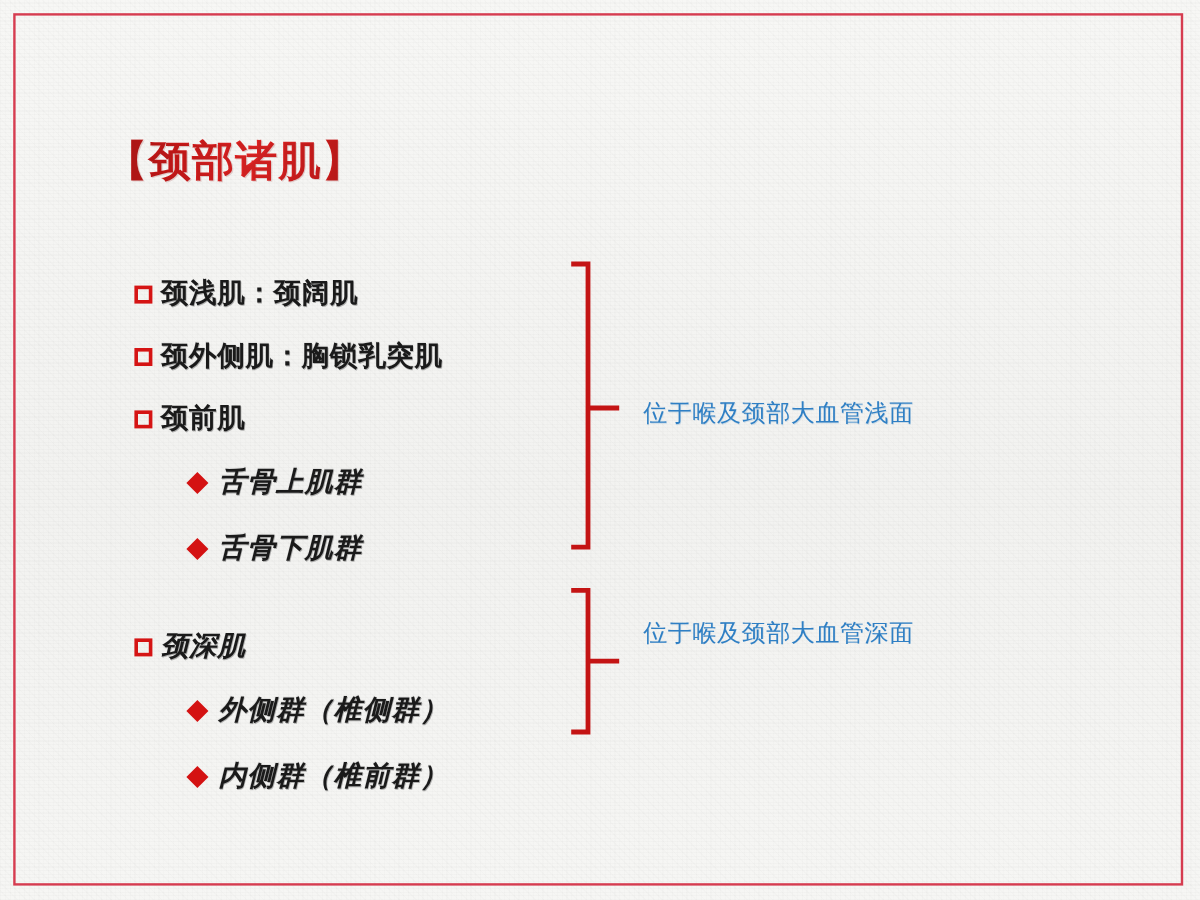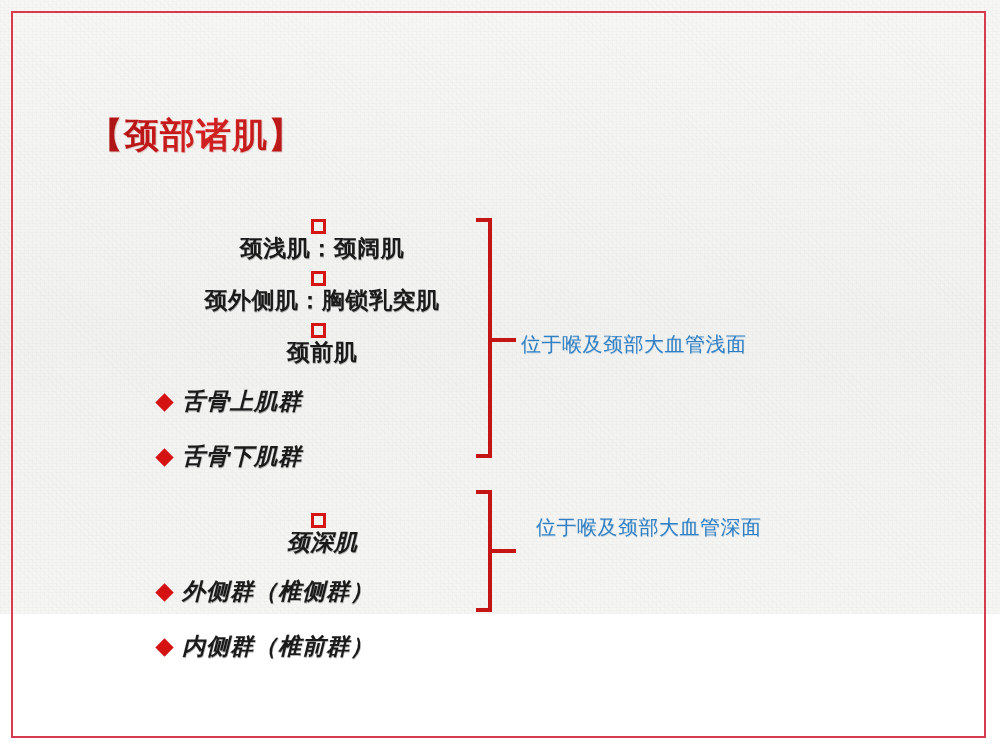--- a/index.html
+++ b/index.html
@@ -12,21 +12,21 @@
     width: 1000px;
     height: 750px;
     overflow: hidden;
     font-family: "DejaVu Sans", "Liberation Sans", sans-serif;
   }
 
   
   .slide {
     position: relative;
     width: 1000px;
-    height: 614px;
+    height: 750px;
     box-sizing: border-box;
     background-color: #f5f5f3;
     background-image:
       repeating-linear-gradient(0deg,   rgba(0,0,0,0.016) 0px, rgba(0,0,0,0.016) 1px, rgba(255,255,255,0) 1px, rgba(255,255,255,0) 3px),
       repeating-linear-gradient(90deg,  rgba(0,0,0,0.013) 0px, rgba(0,0,0,0.013) 1px, rgba(255,255,255,0) 1px, rgba(255,255,255,0) 4px),
       repeating-linear-gradient(45deg,  rgba(0,0,0,0.010) 0px, rgba(0,0,0,0.010) 1px, rgba(255,255,255,0) 1px, rgba(255,255,255,0) 5px),
       linear-gradient(180deg, #f7f7f5 0%, #f2f2f0 55%, #f6f6f4 100%);
   }
 
   
@@ -65,21 +65,21 @@
     position: absolute;
     left: 112px;
     top: 218px;
     width: 420px;
   }
   .line {
     display: flex;
     align-items: center;
     white-space: nowrap;
   }
-  .line.lvl1 { height: 52px; padding-left: 0; flex-direction: column; }
+  .line.lvl1 { height: 52px; padding-left: 0; }
   .line.lvl2 { height: 55px; padding-left: 46px; }
 
   .bullet-square {
     display: inline-block;
     width: 9px;
     height: 9px;
     border: 3px solid #d51414;
     box-sizing: content-box;
     margin-right: 7px;
     flex: 0 0 auto;
@@ -117,21 +117,21 @@
   .annotation {
     position: absolute;
     font-family: "DejaVu Sans", "Liberation Sans", sans-serif;
     font-size: 20px;
     font-weight: normal;
     color: #2f7fc4;
     white-space: nowrap;
     letter-spacing: 0.5px;
     text-shadow: 0.5px 0.5px 0 rgba(120,170,210,0.30);
   }
-  #annotation-0 { left: 521px; top: 331px; }
+  #annotation-0 { left: 536px; top: 331px; }
   #annotation-1 { left: 536px; top: 514px; }
 </style>
 </head>
 <body>
 
 <div class="slide">
 
   <div class="slide-frame"></div>
 
   <div class="title">【颈部诸肌】</div>

